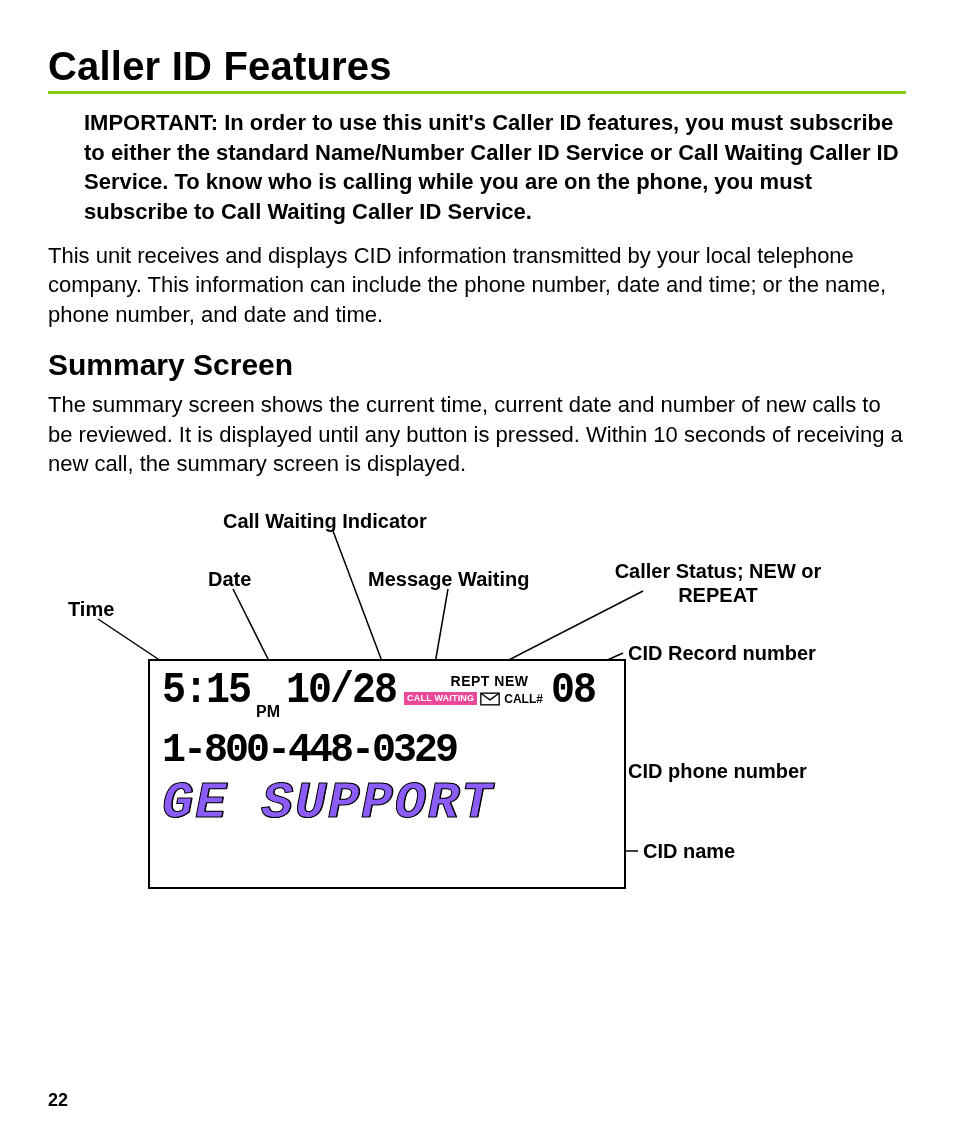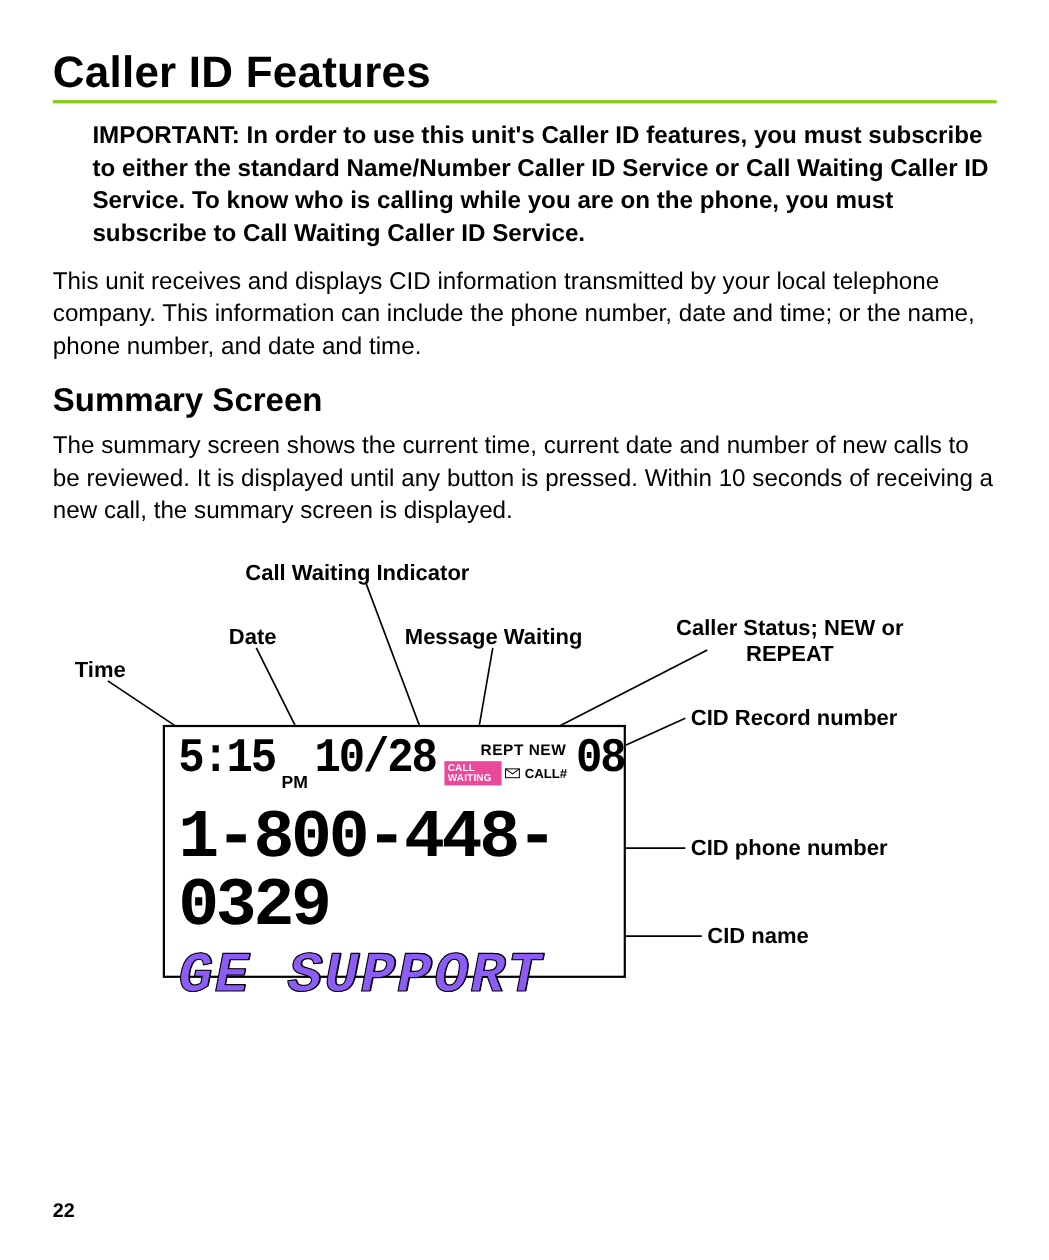--- a/index.html
+++ b/index.html
@@ -62,21 +62,21 @@
     left: 0; top: 0;
     width: 858px; height: 440px;
     pointer-events: none;
   }
 
   
   .lcd {
     position: absolute;
     left: 100px;
     top: 150px;
-    width: 421px;
+    width: 478px;
     height: 230px;
     border: 2px solid #000;
     background: #fff;
     box-sizing: border-box;
     padding: 10px 12px 6px 12px;
   }
   .lcd .row1 {
     display: flex;
     align-items: flex-start;
     gap: 6px;
@@ -138,21 +138,21 @@
     font-family: Arial, sans-serif;
     font-weight: 900;
     font-size: 12px;
     letter-spacing: 0;
     margin-left: 1px;
   }
   .lcd .row2 {
     margin-top: 4px;
   }
   .seg.big {
-    font-size: 62px;
+    font-size: 40px;
     letter-spacing: -3px;
     transform: scaleY(1.15);
     margin-top: 23px;
   }
   .lcd .row3 {
     margin-top: 10px;
   }
   .dotname {
     font-family: "Courier New", monospace;
     font-weight: 900;

